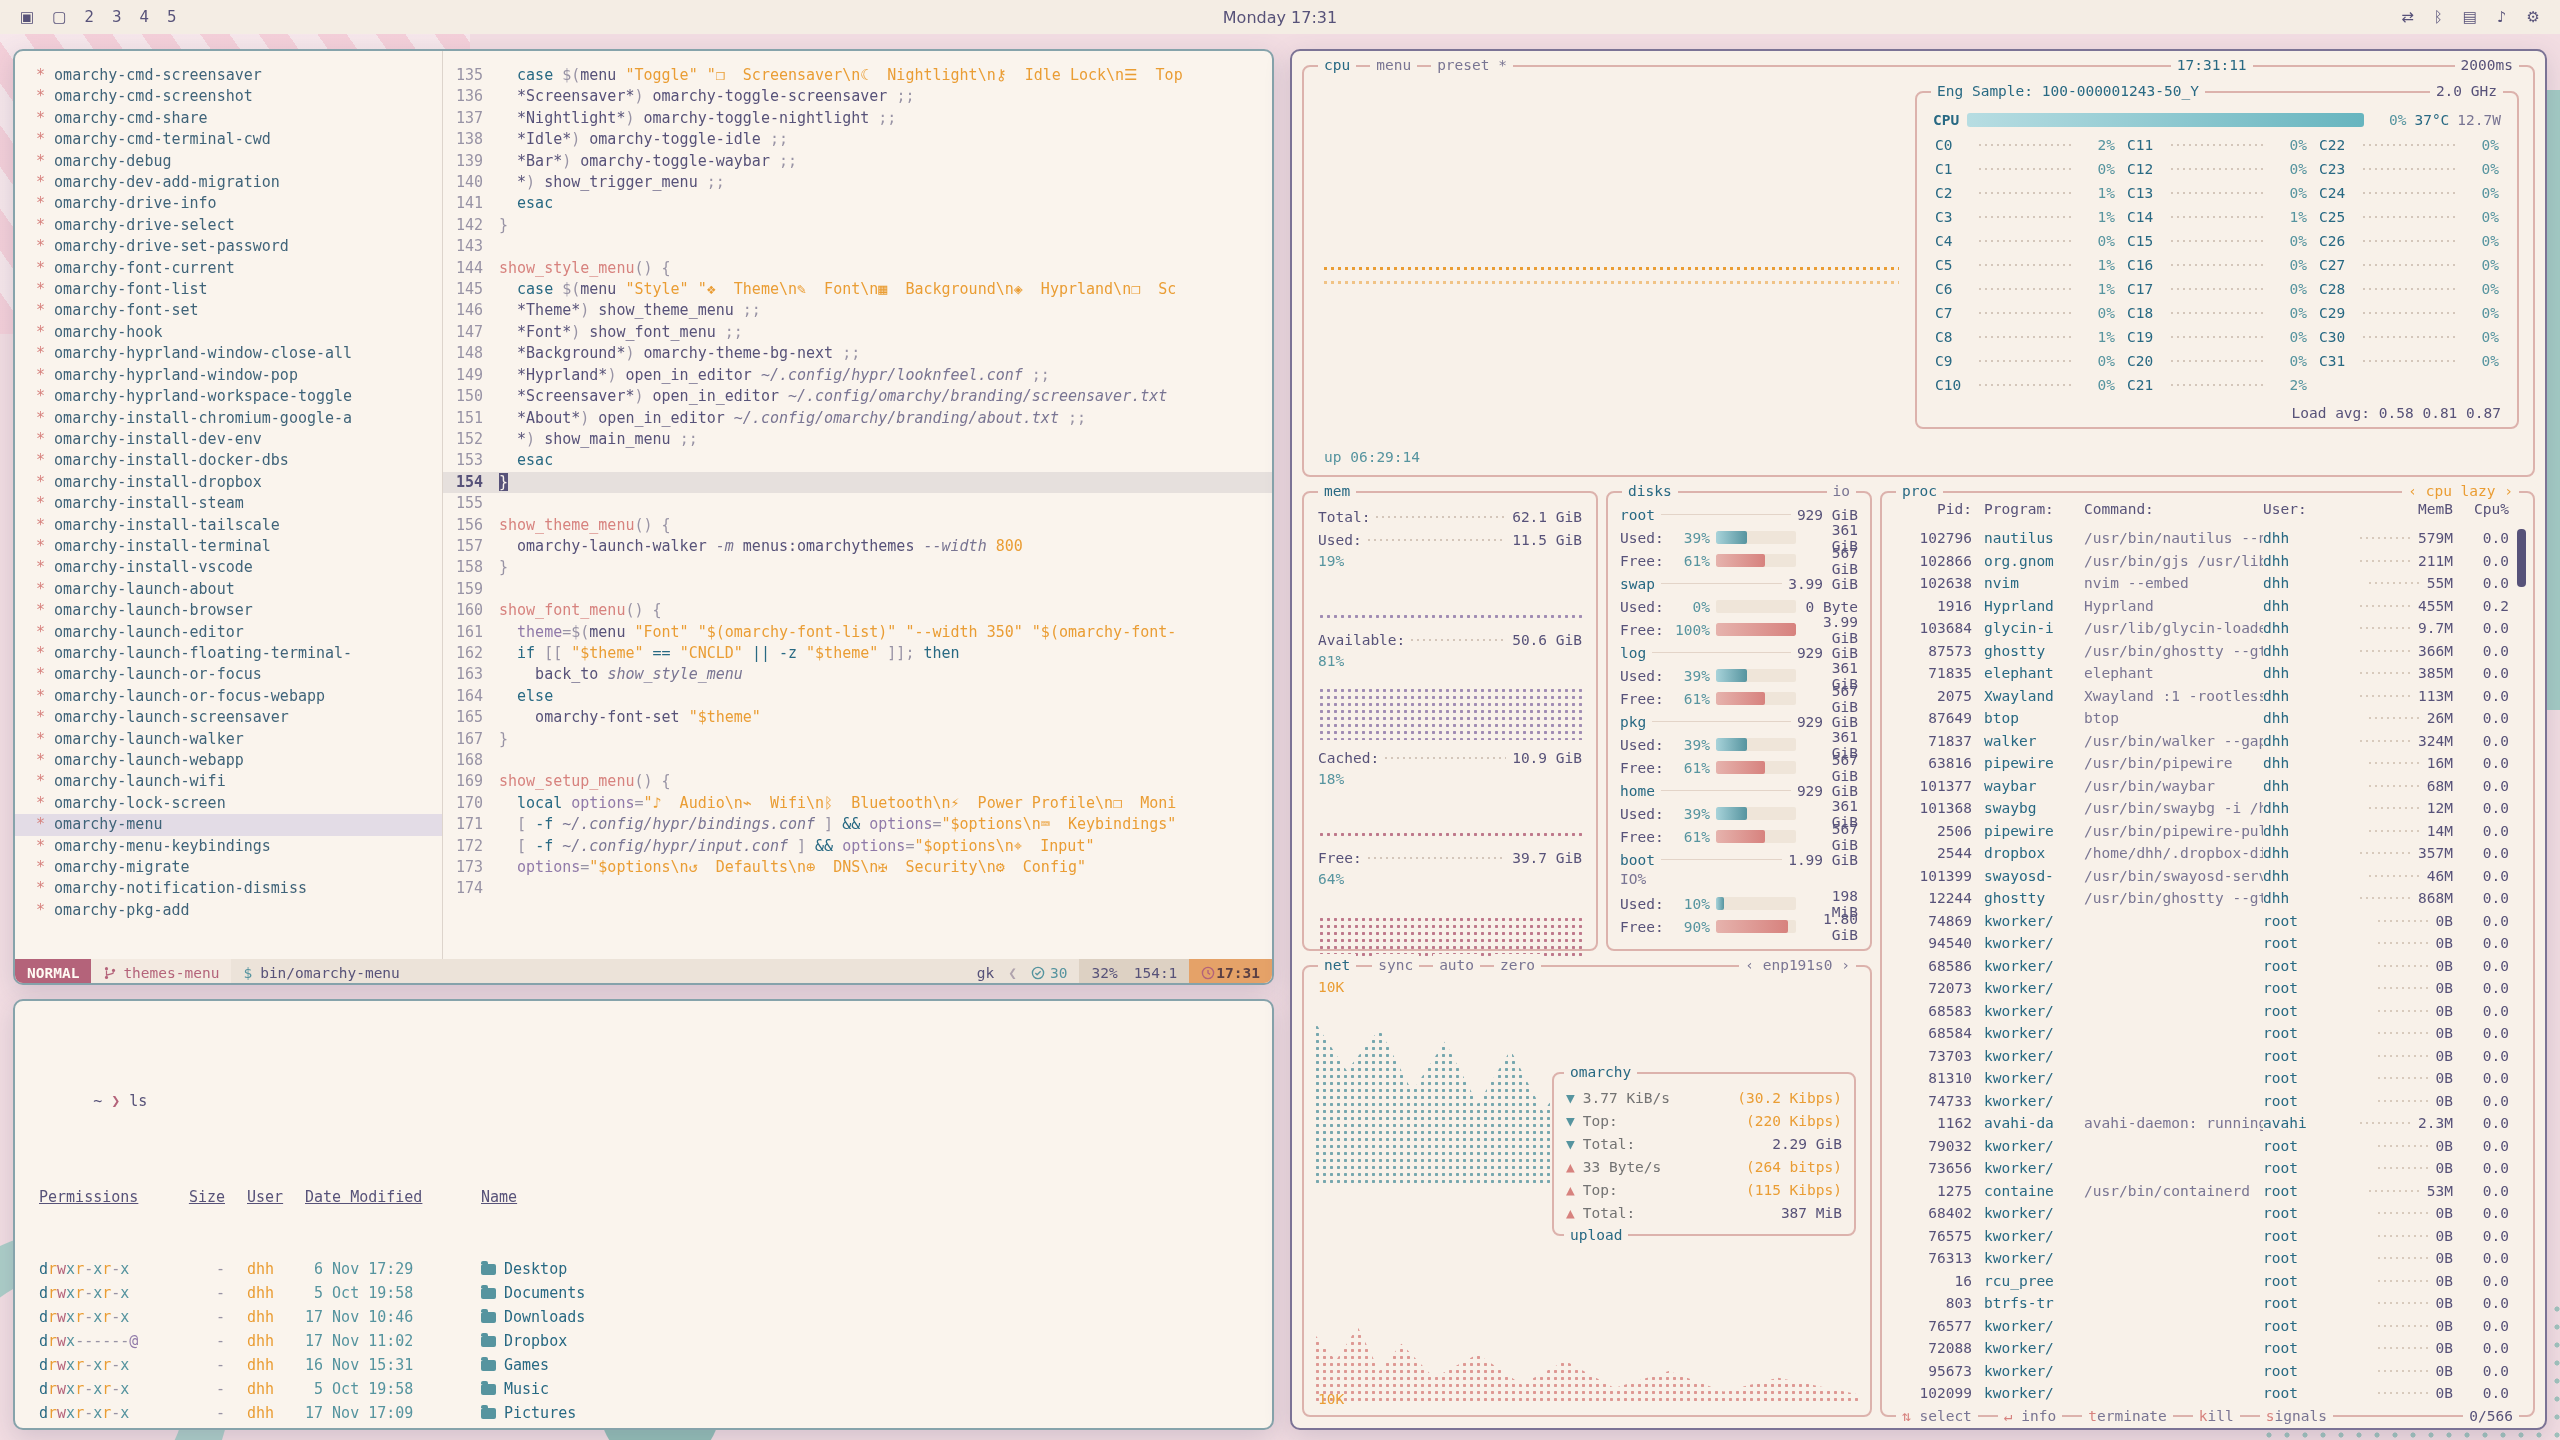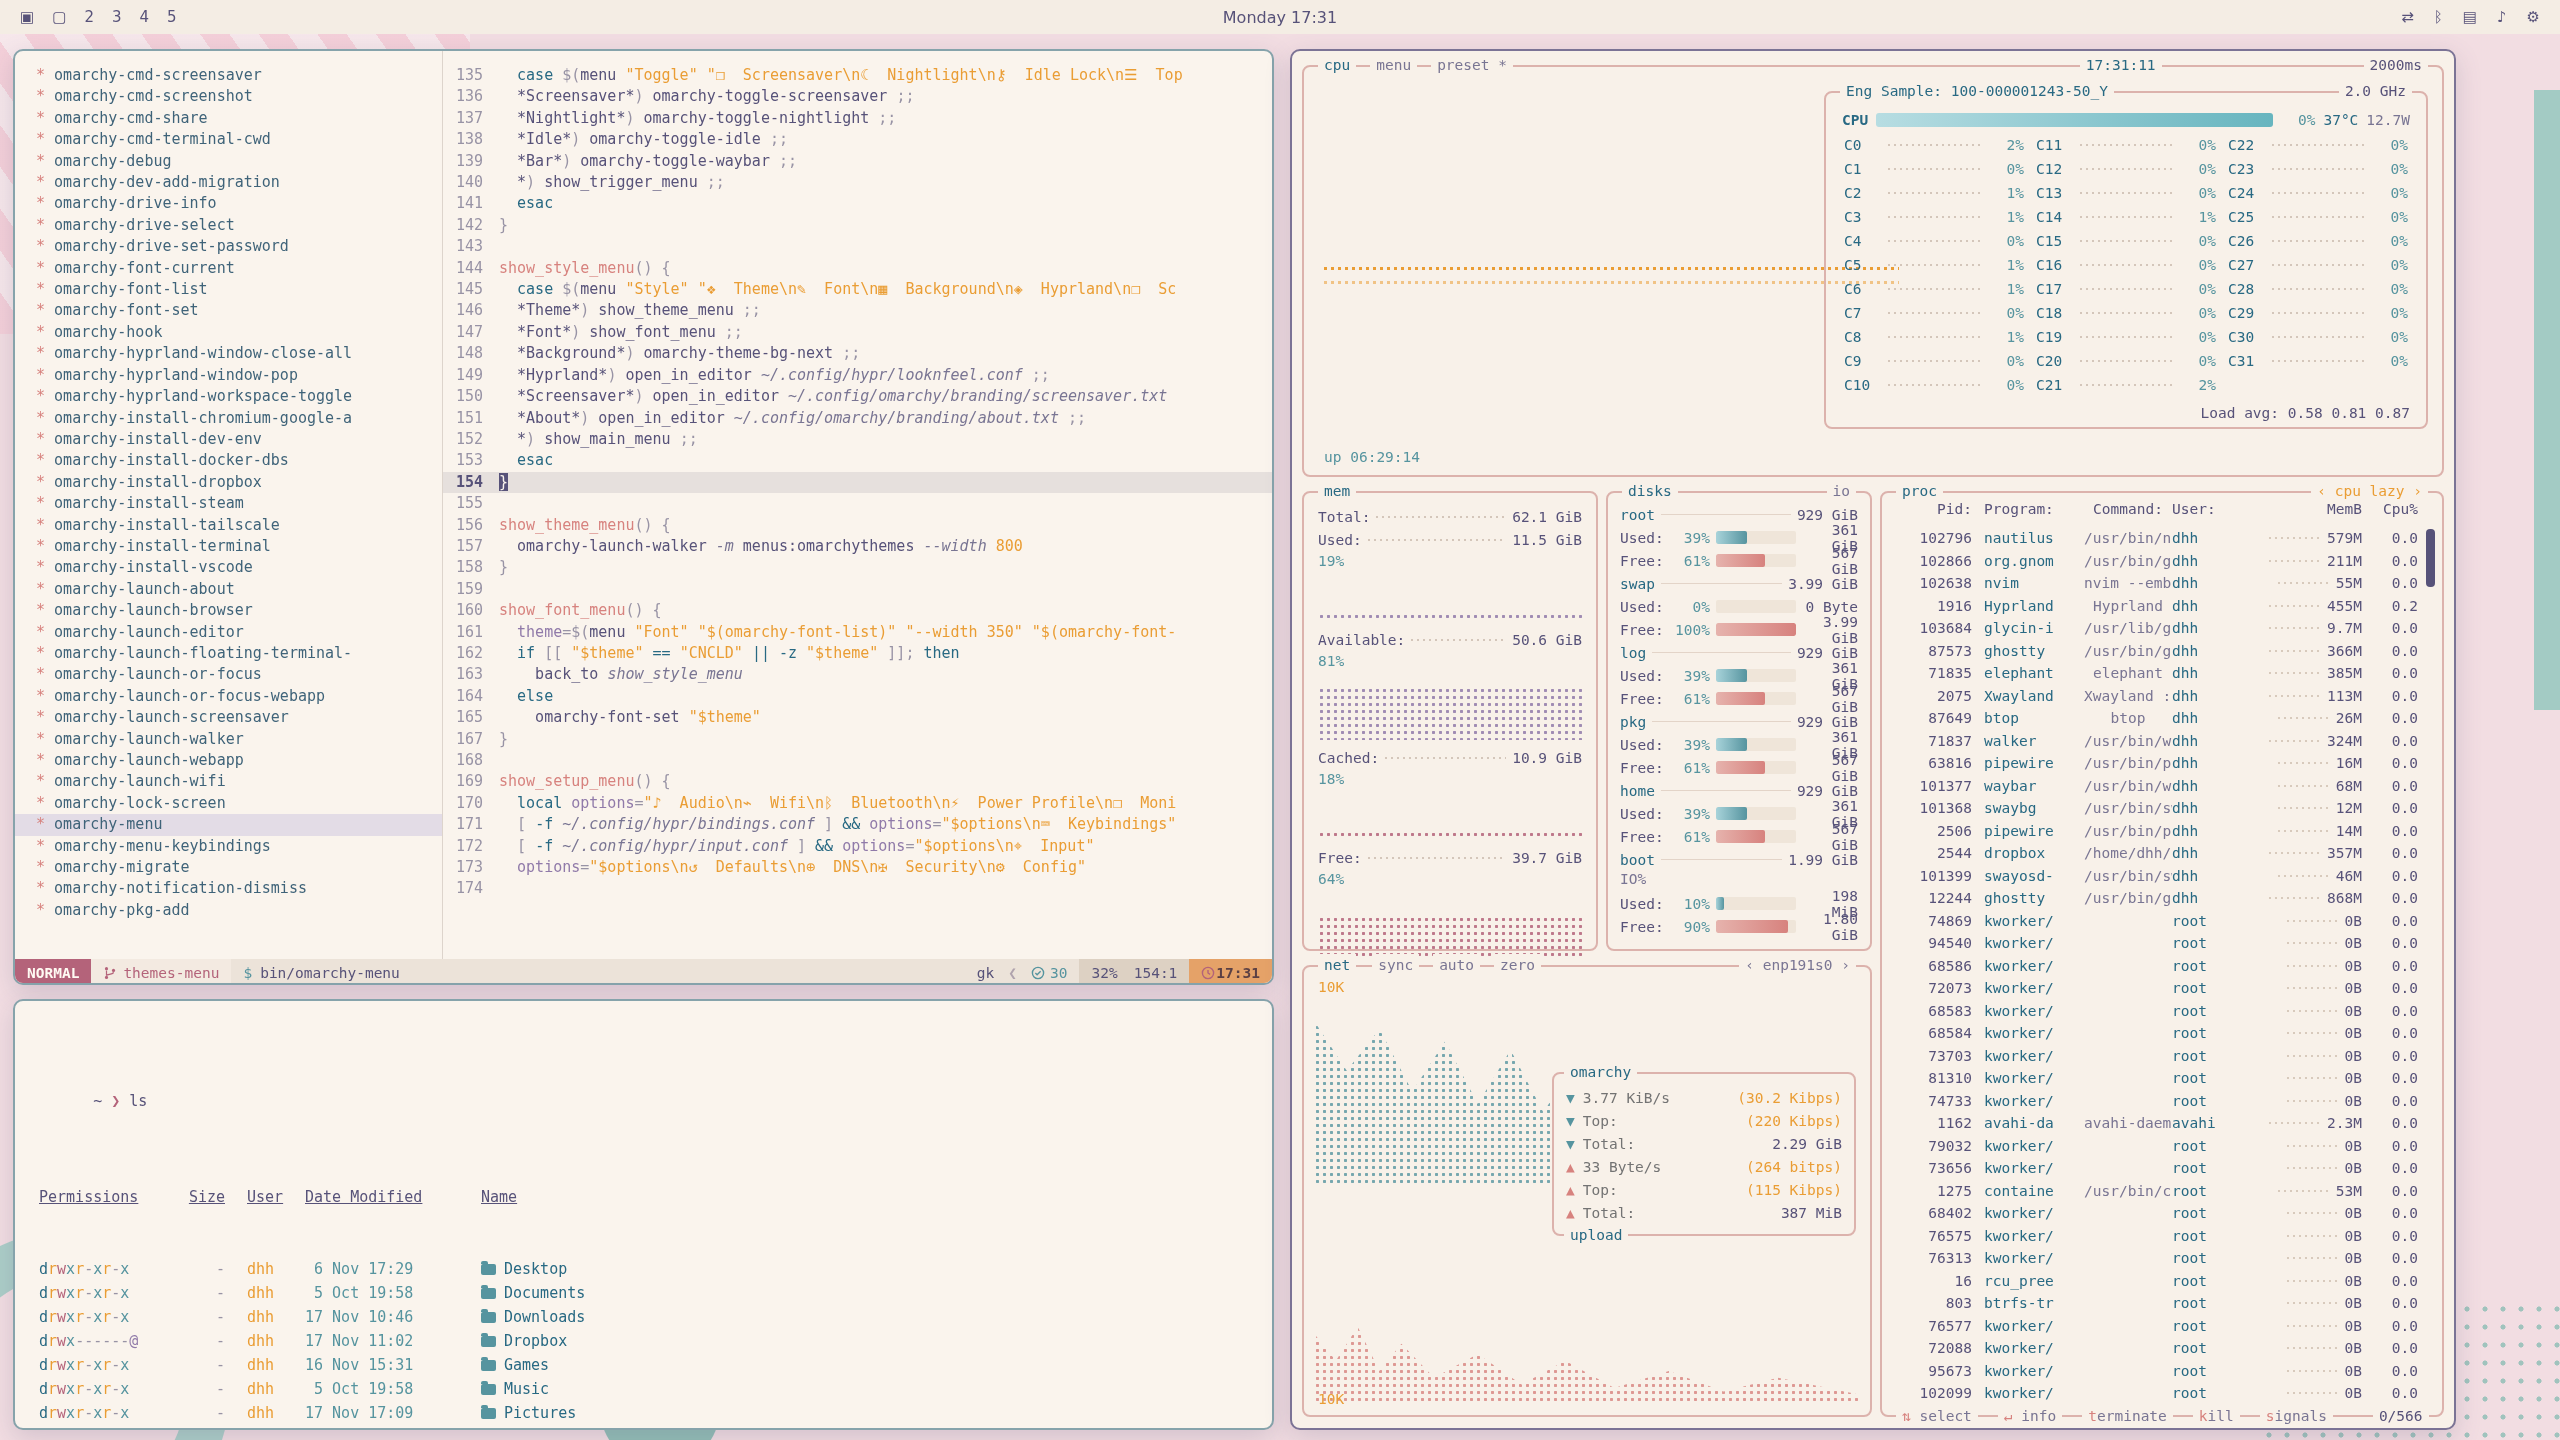--- a/index.html
+++ b/index.html
@@ -28,21 +28,21 @@
   .ws-icon { font-size:15px; }
   .ws-num { font-size:15px; }
   .topbar .center { position:absolute; left:0; right:0; text-align:center; pointer-events:none; }
   .topbar .right { margin-left:auto; display:flex; gap:20px; align-items:center; font-size:15px; }
 
   
   .window { position:absolute; z-index:2; background:#faf4ed; border-radius:10px;
     box-shadow:0 8px 26px rgba(90,86,120,.20); overflow:hidden; }
   .win-editor { left:13px; top:49px; width:1261px; height:936px; border:2px solid #86a3ab; }
   .win-term   { left:13px; top:999px; width:1261px; height:431px; border:2px solid #86a3ab; }
-  .win-btop   { left:1290px; top:49px; width:1166px; height:1381px; border:2px solid #7b7395; background:#f8f1e9; }
+  .win-btop   { left:1290px; top:49px; width:1257px; height:1381px; border:2px solid #7b7395; background:#f8f1e9; }
 
   
   .editor-main { display:flex; height:908px; }
   .file-pane { width:428px; padding:14px 0 0 12px; border-right:1px solid #ddd4cc;
     overflow:hidden; font-size:15px; line-height:21.4px; }
   .file-row { white-space:pre; color:#3f6379; }
   .file-row .star { color:#d7827e; }
   .file-row.current { background:#e3dce6; margin-left:-12px; padding-left:12px; }
   .code-pane { flex:1; padding-top:14px; font-size:15px; line-height:21.4px; overflow:hidden; }
   .code-row { display:flex; white-space:pre; }
@@ -168,21 +168,21 @@
   .nlabel { color:#737373; white-space:pre; }
   .nval { flex:1; text-align:right; color:#575279; }
   .nval.paren { color:#ea9d34; }
 
   .proc-box { left:588px; top:440px; right:10px; height:926px; }
   .proc-header { position:absolute; top:8px; left:14px; right:24px; display:flex; color:#575279; }
   .proc-rows { position:absolute; top:34px; bottom:12px; left:14px; right:24px; overflow:hidden; }
   .prow { display:flex; align-items:center; height:22.5px; white-space:pre; }
   .pc-pid { width:76px; text-align:right; color:#575279; }
   .pc-prog { width:112px; padding-left:12px; color:#286983; }
-  .pc-cmd { flex:1; color:#797593; overflow:hidden;text-align:center; }
+  .pc-cmd { flex:1; color:#797593; overflow:hidden; }
   .pc-user { width:72px; color:#286983; }
   .pc-mem { width:118px; display:flex; align-items:center; justify-content:flex-end; color:#575279; }
   .pdots { width:52px; height:2px; margin-right:6px;
     background:repeating-linear-gradient(90deg,#d8cabc 0 2px,transparent 2px 6px); }
   .pc-cpu { width:56px; text-align:right; color:#575279; }
   .proc-header .pc-prog,.proc-header .pc-cmd,.proc-header .pc-user { color:#575279; }
   .proc-scroll { position:absolute; right:7px; top:36px; width:9px; height:58px;
     background:#575279; border-radius:4px; }
   .chip-hot { color:#d7827e; }
   .sort-arrows { color:#ea9d34; }

